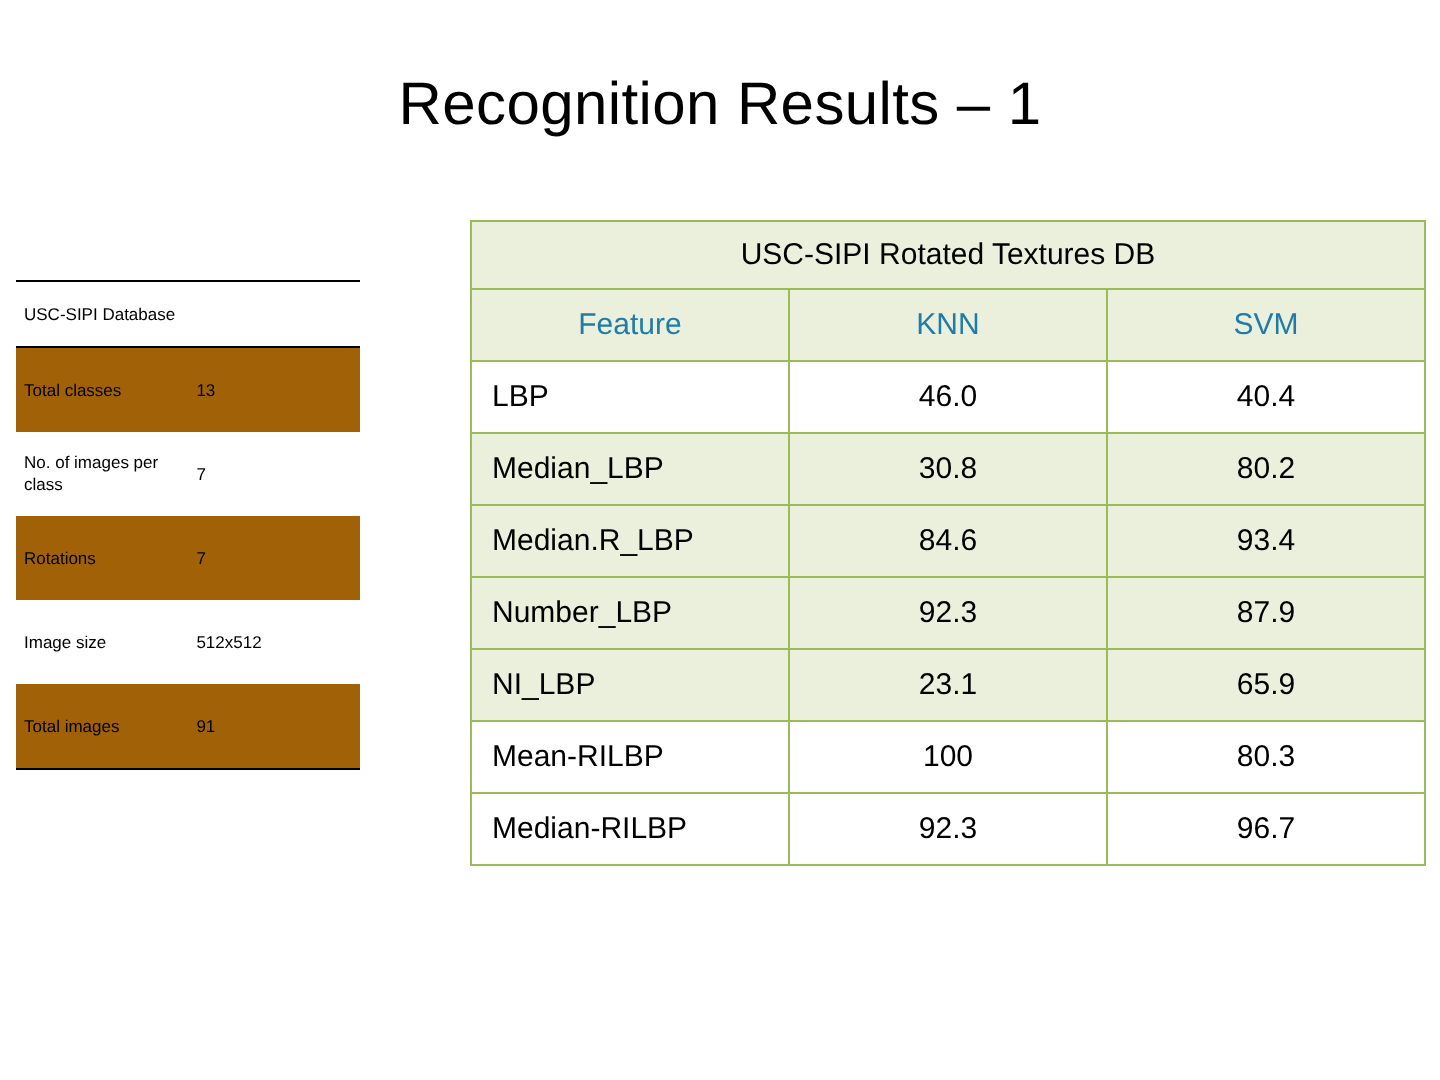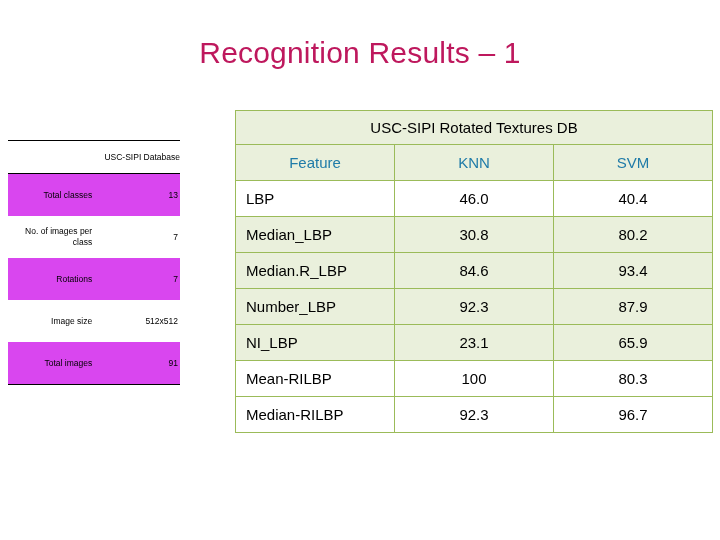--- a/index.html
+++ b/index.html
@@ -14,55 +14,54 @@
     overflow: hidden;
     position: relative;
   }
   .slide-title {
     position: absolute;
     left: 0;
     top: 36px;
     width: 720px;
     text-align: center;
     font-size: 30px;
-    color: #be185d;
+    color: #000000;
     letter-spacing: 0.2px;
     font-weight: normal;
   }
 
   
   .left-table {
     position: absolute;
     left: 8px;
     top: 140px;
     width: 172px;
     border-collapse: collapse;
     font-size: 8.5px;
     color: #000000;
   }
   .left-table td {
     padding: 0;
     vertical-align: middle;
-    text-align: right;
   }
   .lt-header td {
     height: 32px;
     border-top: 1.5px solid #000000;
     border-bottom: 1.5px solid #000000;
     padding-left: 4px;
     font-size: 8.5px;
   }
   .lt-row td {
     height: 42px;
     padding-left: 4px;
     padding-right: 2px;
     line-height: 1.25;
   }
   .lt-shaded td {
-    background: #d946ef;
+    background: #a16207;
   }
   .lt-last td {
     border-bottom: 1.5px solid #000000;
   }
   .lt-c1 { width: 86px; }
   .lt-c2 { width: 86px; }
 
   
   .main-table {
     position: absolute;

